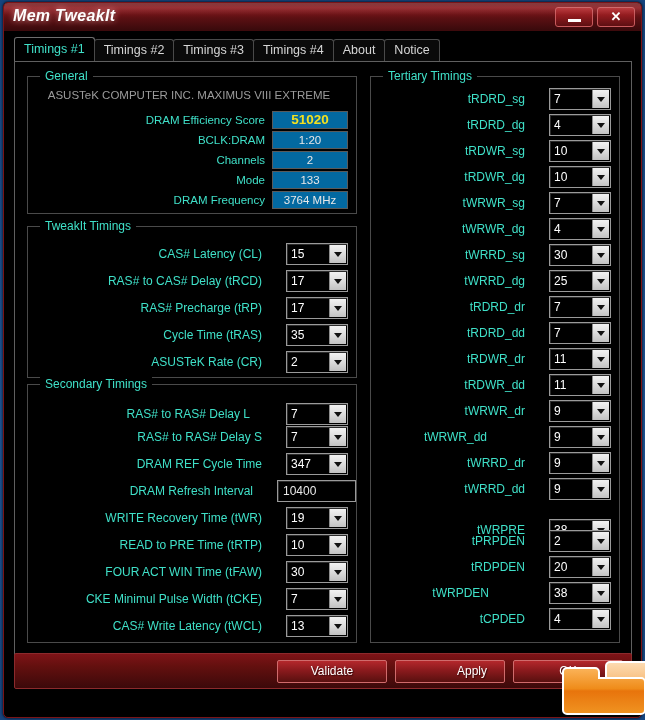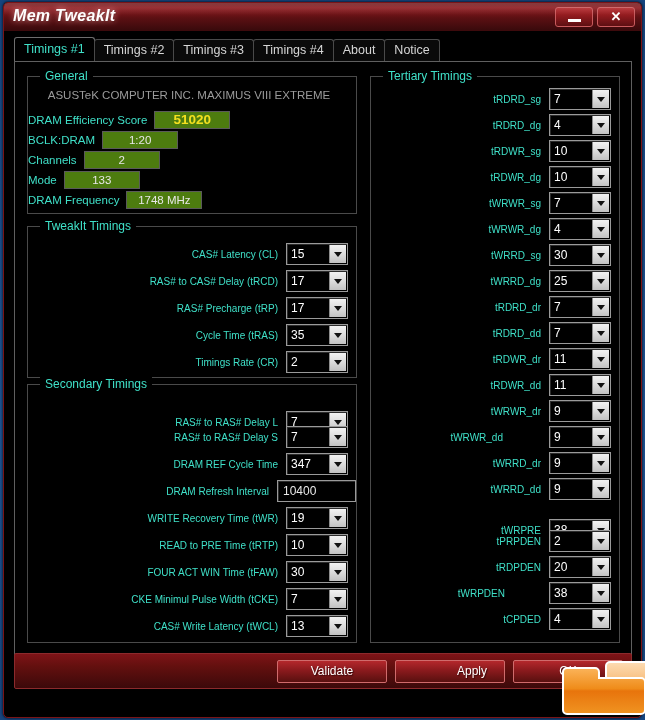--- a/index.html
+++ b/index.html
@@ -126,44 +126,44 @@
     position: absolute; left: 0; right: 6px; top: 12px;
     text-align: center;
     color: #9b9b9b; font-size: 11.5px;
   }
 
   
   .gen-row {
     position: absolute;
     height: 19px;
     left: 0; right: 8px;
-    display: flex; align-items: center; 
+    display: flex; align-items: center; justify-content: flex-end;
   }
   .gen-label {
     color: #3fe0c8; font-size: 11.5px; text-align: right;
     padding-right: 7px; white-space: nowrap;
   }
   .gen-value {
     width: 76px; height: 18px;
     border: 1px solid #5a5a5a;
-    background: #4d7c0f;
+    background: #0369a1;
     color: #e8e8e8; font-size: 11.5px;
     text-align: center; line-height: 16px;
   }
   .gen-value.highlight { color: #f4e01f; font-size: 13.5px; font-weight: bold; line-height: 16px;}
 
   
   .row {
     position: absolute;
     height: 26px;
     display: flex; align-items: center; justify-content: flex-end;
   }
   .lbl {
-    color: #3fe0c8; font-size: 10px;
-    text-align: right; padding-right: 8px; white-space: nowrap;
+    color: #3fe0c8; font-size: 12px;
+    text-align: right; padding-right: 24px; white-space: nowrap;
   }
   .combo {
     position: relative;
     width: 62px; height: 22px;
     background: #000;
     border: 1px solid #9a9a9a;
     box-shadow: inset 1px 1px 0 #2c2c2c;
   }
   .combo .val {
     position: absolute; left: 4px; top: 0; bottom: 0;
@@ -269,21 +269,21 @@
           <div class="gen-row" style="top: 73px;">
             <div class="gen-label">Channels</div>
             <div class="gen-value">2</div>
           </div>
           <div class="gen-row" style="top: 93px;">
             <div class="gen-label">Mode</div>
             <div class="gen-value">133</div>
           </div>
           <div class="gen-row" style="top: 113px;">
             <div class="gen-label">DRAM Frequency</div>
-            <div class="gen-value">1748 MHz</div>
+            <div class="gen-value">3764 MHz</div>
           </div>
         </div>
     </fieldset>
 
     <fieldset class="group" id="grp-primary">
       <div class="legend">TweakIt Timings</div>
       <div id="primary-rows">
           <div class="row" style="top: 14px; left: 0px; right: 8px;">
             <div class="lbl">CAS# Latency (CL)</div>
             <div class="combo">
@@ -314,35 +314,35 @@
           <div class="row" style="top: 95px; left: 0px; right: 8px;">
             <div class="lbl">Cycle Time (tRAS)</div>
             <div class="combo">
               <span class="val">35</span>
               <span class="arrowbtn">
                 <i></i>
               </span>
             </div>
           </div>
           <div class="row" style="top: 122px; left: 0px; right: 8px;">
-            <div class="lbl">Timings Rate (CR)</div>
+            <div class="lbl">ASUSTeK Rate (CR)</div>
             <div class="combo">
               <span class="val">2</span>
               <span class="arrowbtn">
                 <i></i>
               </span>
             </div>
           </div>
         </div>
     </fieldset>
 
     <fieldset class="group" id="grp-secondary">
       <div class="legend">Secondary Timings</div>
       <div id="secondary-rows">
-          <div class="row" style="top: 24px; left: 0px; right: 8px;">
+          <div class="row" style="top: 16px; left: 0px; right: 8px; gap: 12px;">
             <div class="lbl">RAS# to RAS# Delay L</div>
             <div class="combo">
               <span class="val">7</span>
               <span class="arrowbtn">
                 <i></i>
               </span>
             </div>
           </div>
           <div class="row" style="top: 39px; left: 0px; right: 8px;">
             <div class="lbl">RAS# to RAS# Delay S</div>

